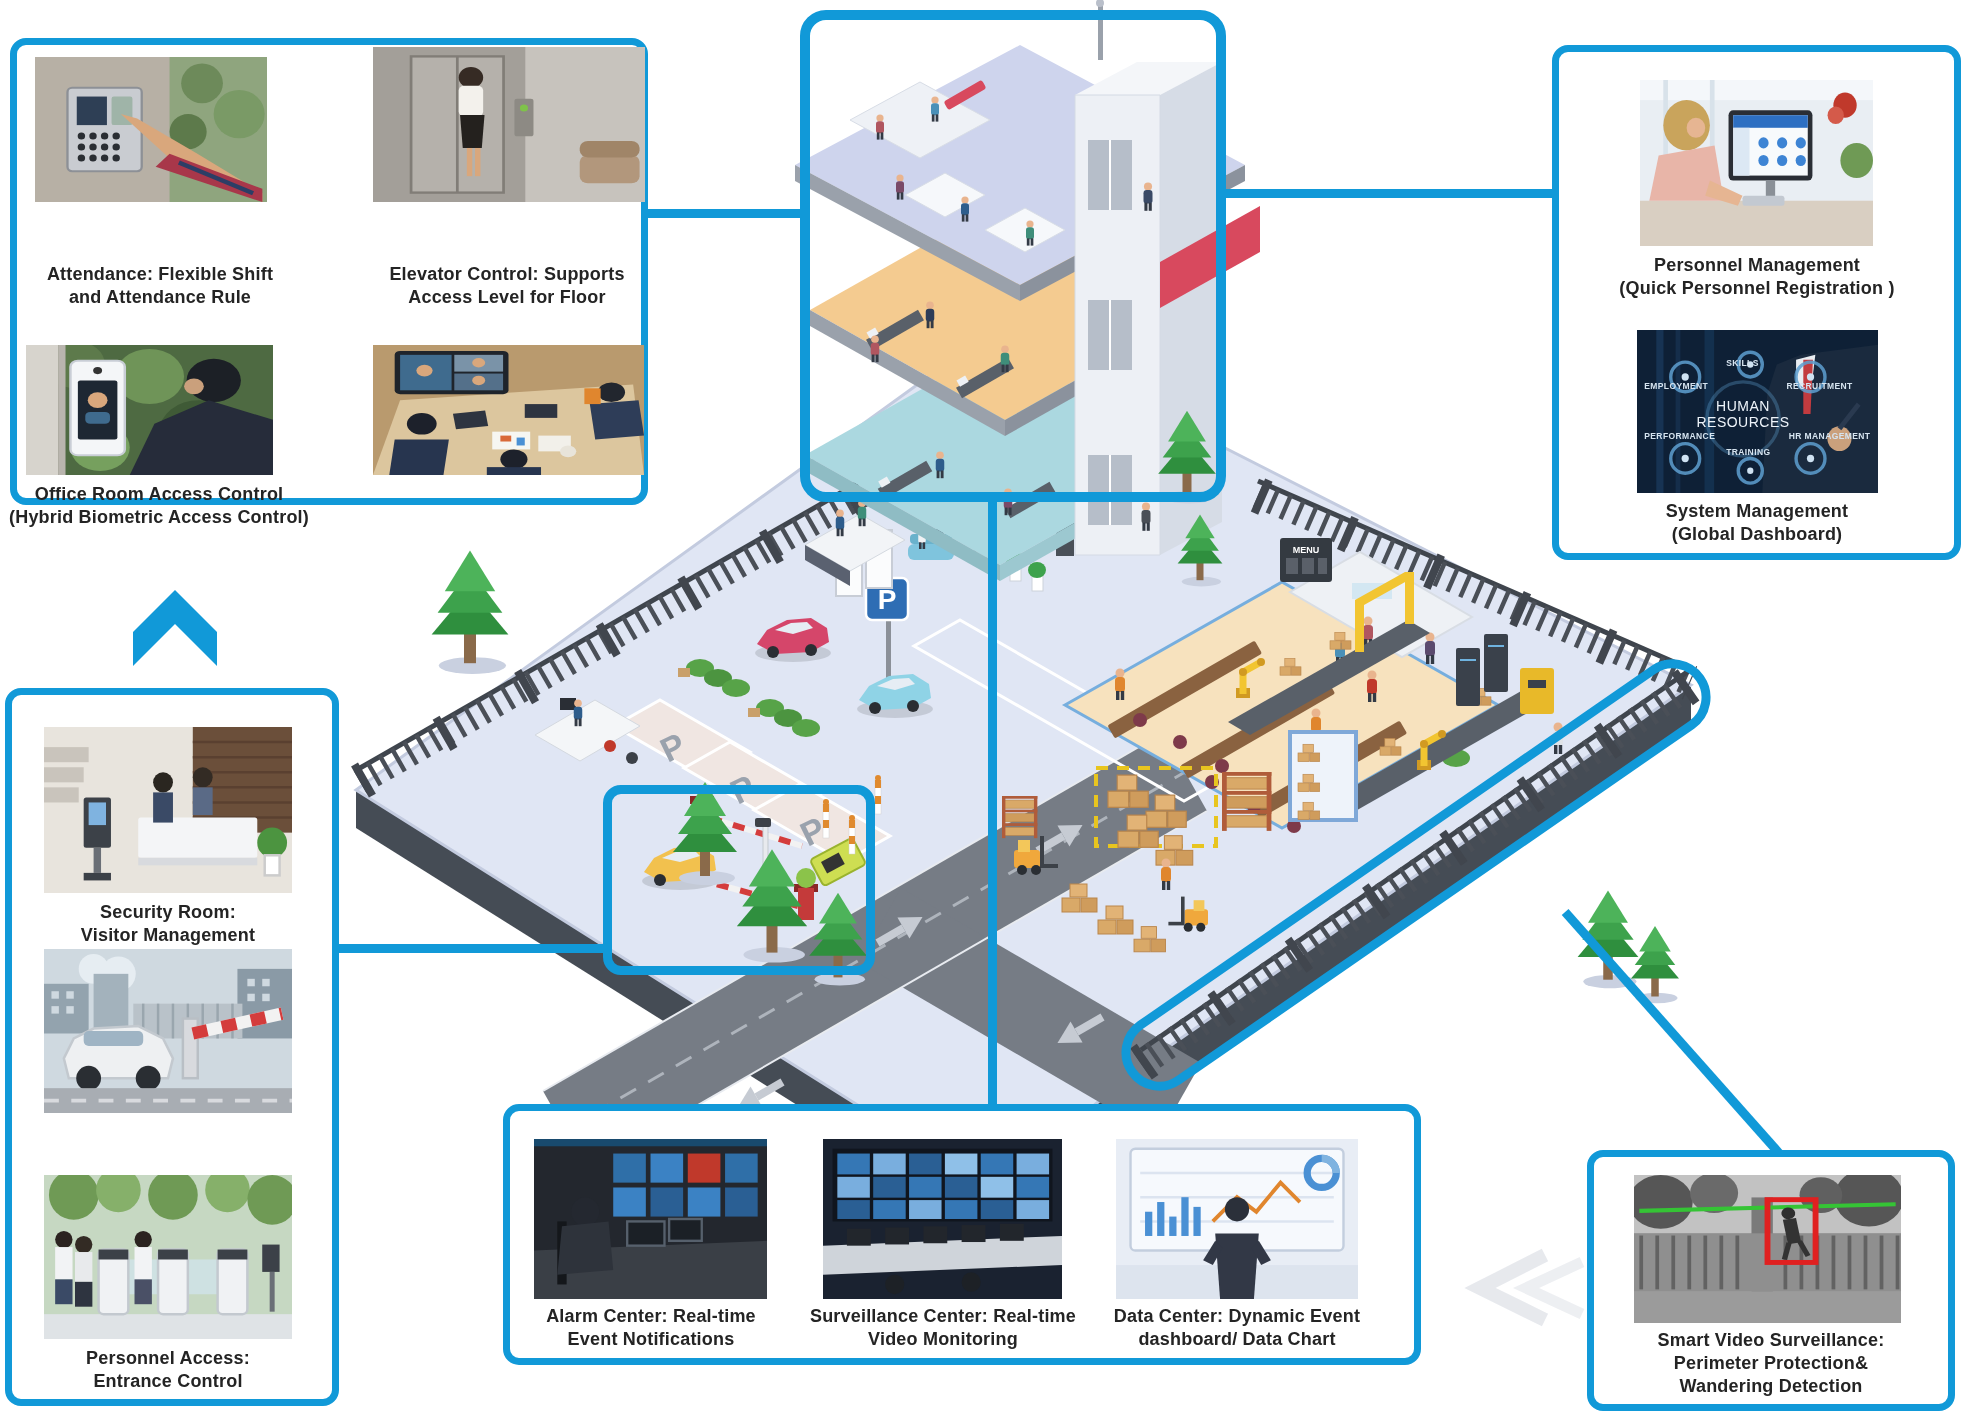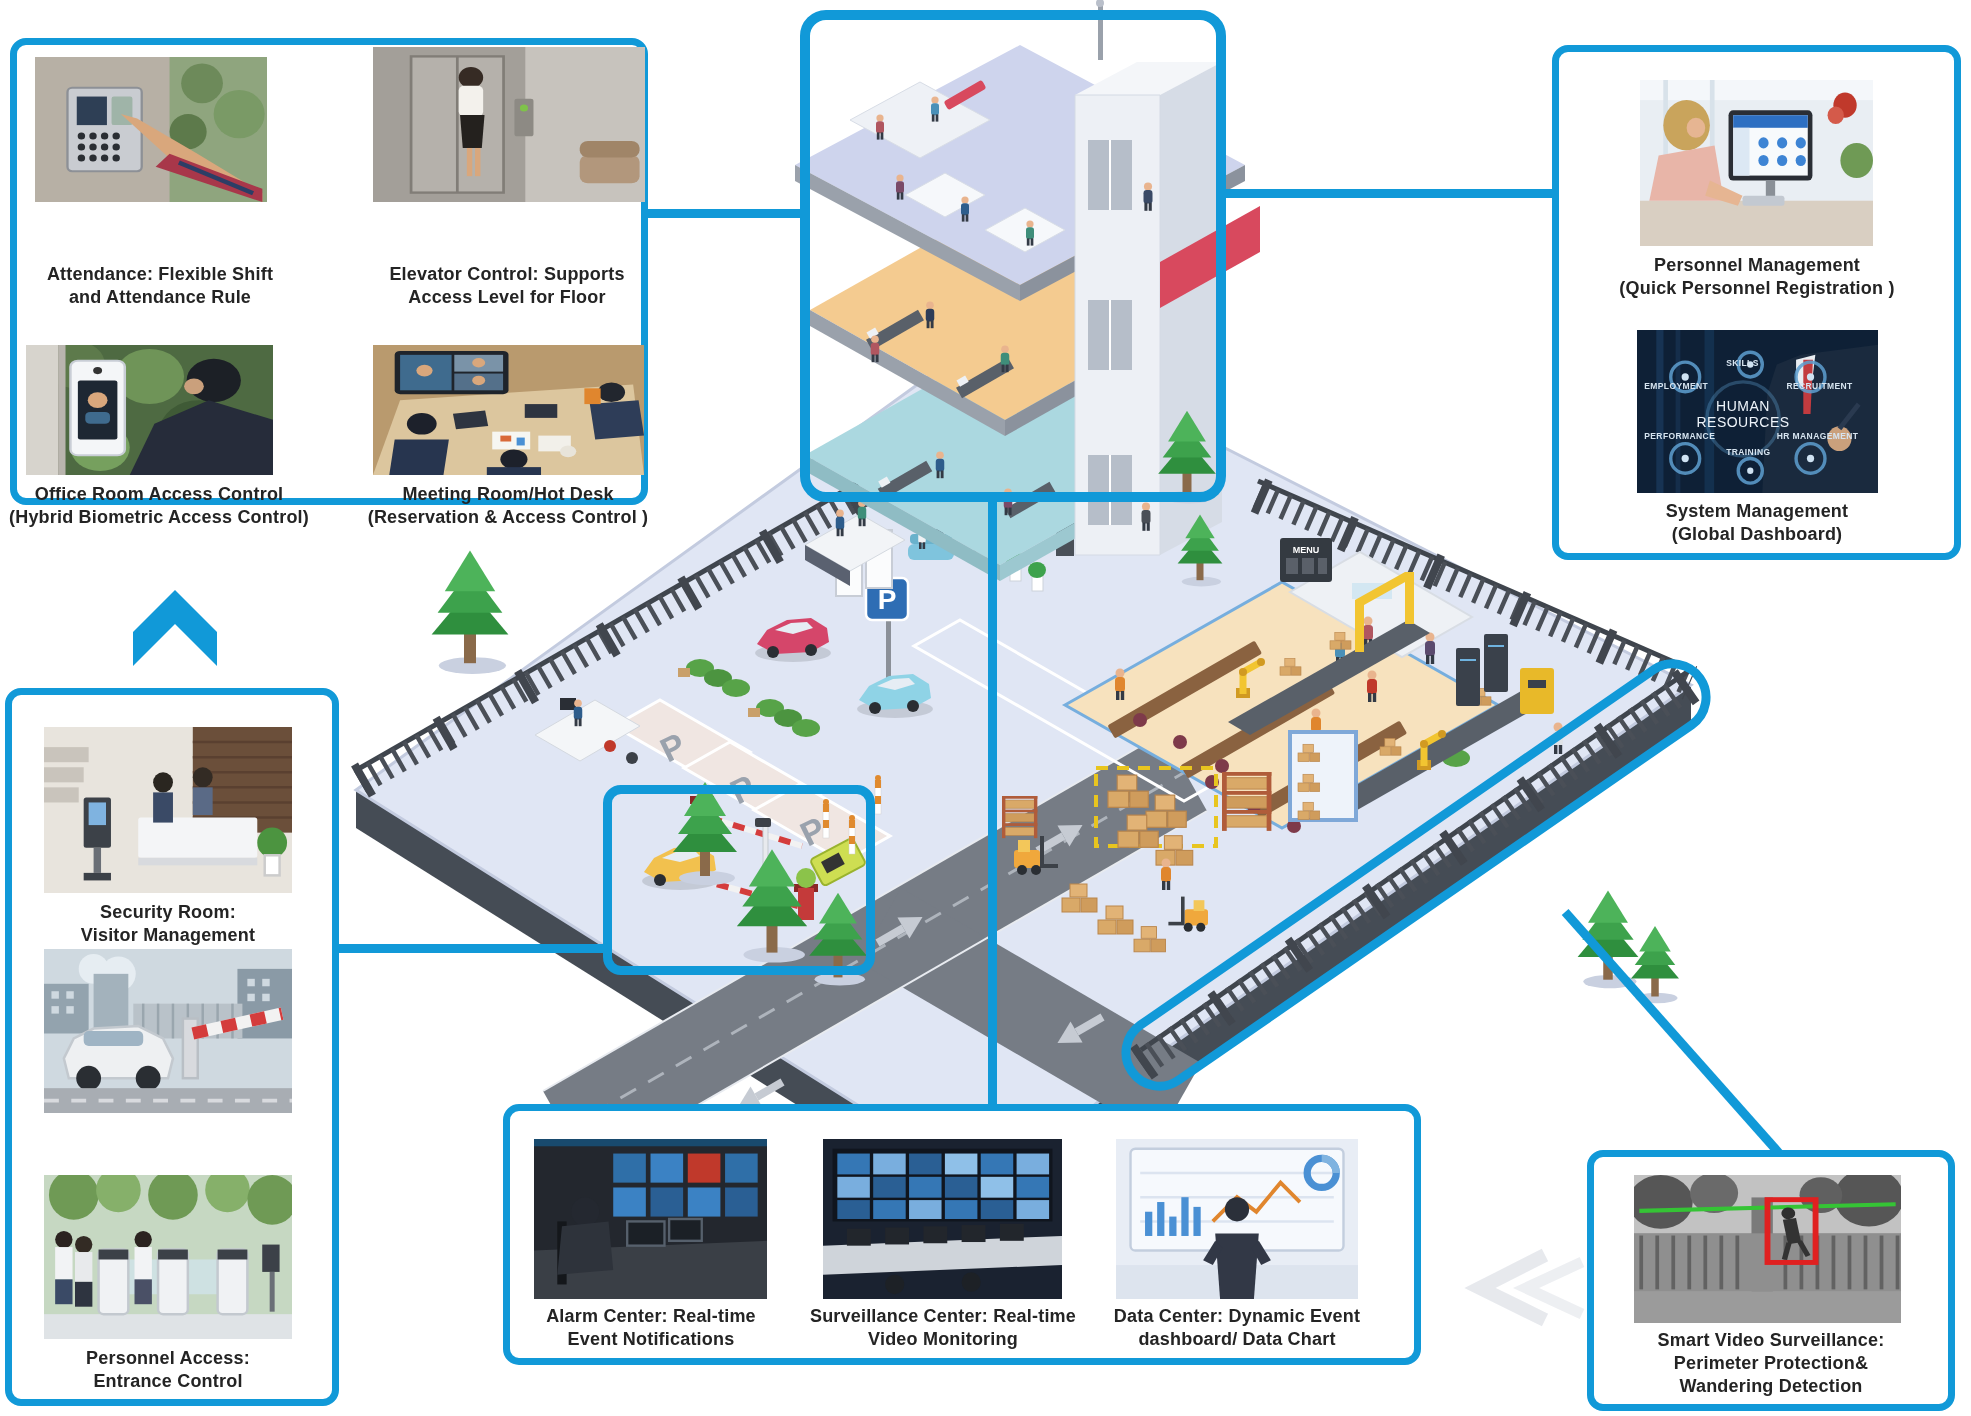--- a/index.html
+++ b/index.html
@@ -486,22 +486,20 @@
       <circle cx="88" cy="24" r="5" fill="#22262e"></circle>
           <polygon points="80,30 98,28 100,46 82,48" fill="#2e3d58"></polygon>
       <circle cx="52" cy="58" r="5" fill="#1d212b"></circle>
           <rect x="42" y="62" width="20" height="4" fill="#27354f"></rect>
       <circle cx="72" cy="54" r="3" fill="#e8e4da"></circle>
           <rect x="78" y="22" width="6" height="8" fill="#e0862e"></rect>
     </svg>
   </div>
   <div class="caption" style="left:-8px;top:438px;width:300px;">Office Room Access Control
 (Hybrid Biometric Access Control)</div>
-  <div class="caption" style="left:338px;top:438px;width:306px;">Meeting Room/Hot Desk
-(Reservation &amp; Access Control )</div>
 </div>
 
 <div class="callout" style="left:1552px;top:13px;width:395px;height:501px;margin-top:32px;">
   <div class="photo" style="left:81px;top:28px;width:233px;height:166px;">
     <svg viewBox="0 0 100 66" preserveAspectRatio="none">
       <rect width="100" height="66" fill="#e9eef3"></rect>
       <rect x="0" y="0" width="100" height="8" fill="#f4f7fa"></rect>
       <rect x="10" y="0" width="2" height="40" fill="#d8e2ea"></rect>
           <rect x="30" y="0" width="2" height="36" fill="#d8e2ea"></rect>
       <circle cx="93" cy="32" r="7" fill="#6f9a55"></circle>
@@ -557,21 +555,21 @@
         <circle cx="20" cy="52" r="1.5"></circle>
             <circle cx="47" cy="57" r="1.3"></circle>
             <circle cx="72" cy="52" r="1.5"></circle>
       </g>
     </svg>
     <span class="hrl" style="left:3%;top:31%;">EMPLOYMENT</span>
     <span class="hrl" style="left:37%;top:17%;">SKILLS</span>
     <span class="hrl" style="left:62%;top:31%;">RECRUITMENT</span>
     <span class="hrl" style="left:3%;top:62%;">PERFORMANCE</span>
     <span class="hrl" style="left:37%;top:72%;">TRAINING</span>
-    <span class="hrl" style="left:58%;top:62%;">HR MANAGEMENT</span>
+    <span class="hrl" style="left:58%;top:62%;padding-left:12px;">HR MANAGEMENT</span>
     <span class="hrc">HUMAN RESOURCES</span>
   </div>
   <div class="caption" style="left:36px;top:448px;width:324px;">System Management
 (Global Dashboard)</div>
 </div>
 
 <div class="callout" style="left:5px;top:688px;width:320px;height:704px;">
   <div class="photo" style="left:32px;top:32px;width:248px;height:166px;">
     <svg viewBox="0 0 100 66" preserveAspectRatio="none">
       <rect width="100" height="66" fill="#e8e4dd"></rect>

